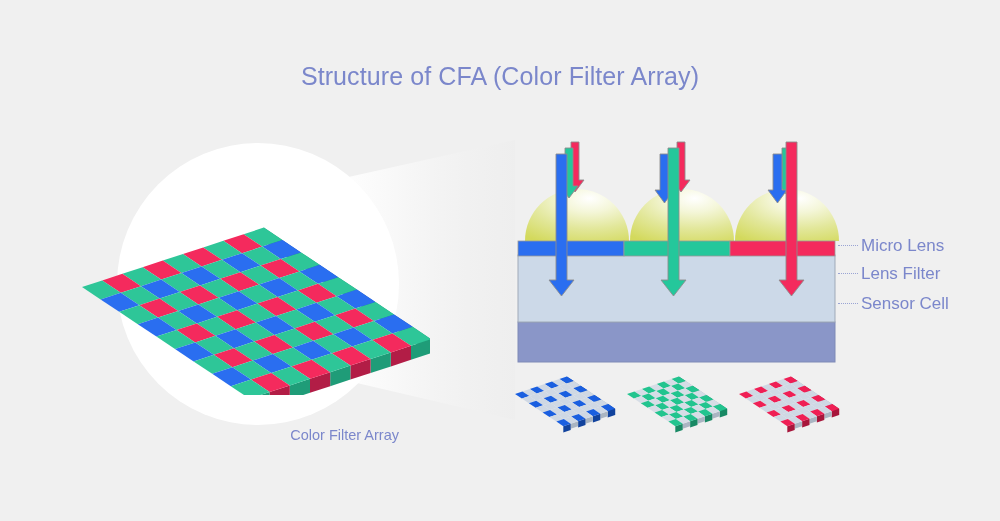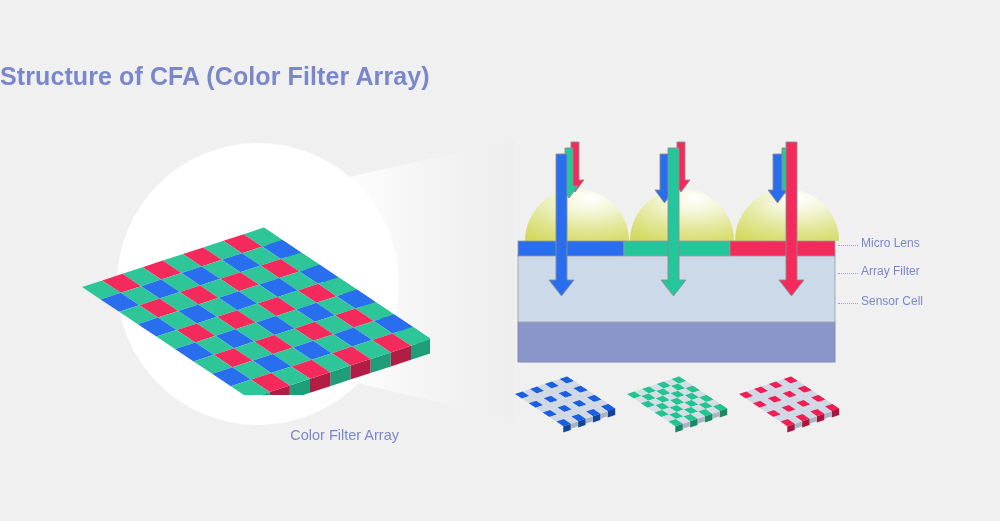--- a/index.html
+++ b/index.html
@@ -12,22 +12,23 @@
   #stage {
     position: relative;
     width: 1000px; height: 521px;
     background: #f0f0f0;
   }
   
   #title {
     position: absolute;
     left: 0; top: 62px;
     width: 1000px;
+    text-align: center;
     font-size: 25px;
-    font-weight: bold;
+    font-weight: normal;
     color: #7b87cb;
     letter-spacing: 0.1px;
   }
   
   #cone { position: absolute; left: 300px; top: 140px; width: 260px; height: 280px; }
   
   #circle {
     position: absolute;
     left: 117px; top: 143px;
     width: 282px; height: 282px;
@@ -41,21 +42,21 @@
     width: 282px;
     text-align: right;
     font-size: 14.5px;
     color: #7b87cb;
   }
   
   #xsec { position: absolute; left: 505px; top: 130px; width: 360px; height: 245px; }
   
   .callout {
     position: absolute;
-    font-size: 12px;
+    font-size: 17px;
     color: #7b87cb;
     white-space: nowrap;
   }
   #lbl-lens   { left: 861px; top: 236px; }
   #lbl-filter { left: 861px; top: 264px; }
   #lbl-sensor { left: 861px; top: 294px; }
   .leader {
     position: absolute;
     height: 0;
     border-top: 1.6px dotted #9aa4d4;
@@ -245,21 +246,21 @@
     <g>
       <path d="M 281,12 L 292,12 L 292,150 L 299,150 L 286.5,166 L 274,150 L 281,150 Z" fill="#f42a5d" stroke="#8d8d8d" stroke-width="0.9" stroke-linejoin="round"></path>
     </g>
   </svg>
 
   <div class="leader" id="lead-lens"></div>
   <div class="leader" id="lead-filter"></div>
   <div class="leader" id="lead-sensor"></div>
 
   <div class="callout" id="lbl-lens">Micro Lens</div>
-  <div class="callout" id="lbl-filter">Array Filter</div>
+  <div class="callout" id="lbl-filter">Lens Filter</div>
   <div class="callout" id="lbl-sensor">Sensor Cell</div>
 
   <svg id="smallArrays" viewBox="0 0 350 70">
     <g id="smallBlue">
         <polygon points="61.800000000000004,8.5 68.7,13.1 68.7,19.3 61.800000000000004,14.7" fill="#12439d"></polygon>
         <polygon points="54.400000000000006,11 61.800000000000004,8.5 68.7,13.1 61.300000000000004,15.6" fill="#1a5fe0"></polygon>
         <polygon points="47,13.5 54.400000000000006,11 61.300000000000004,15.6 53.9,18.1" fill="#cfd8e4"></polygon>
         <polygon points="39.6,16 47,13.5 53.9,18.1 46.5,20.6" fill="#1a5fe0"></polygon>
         <polygon points="32.2,18.5 39.6,16 46.5,20.6 39.1,23.1" fill="#cfd8e4"></polygon>
         <polygon points="24.8,21 32.2,18.5 39.1,23.1 31.700000000000003,25.6" fill="#1a5fe0"></polygon>

